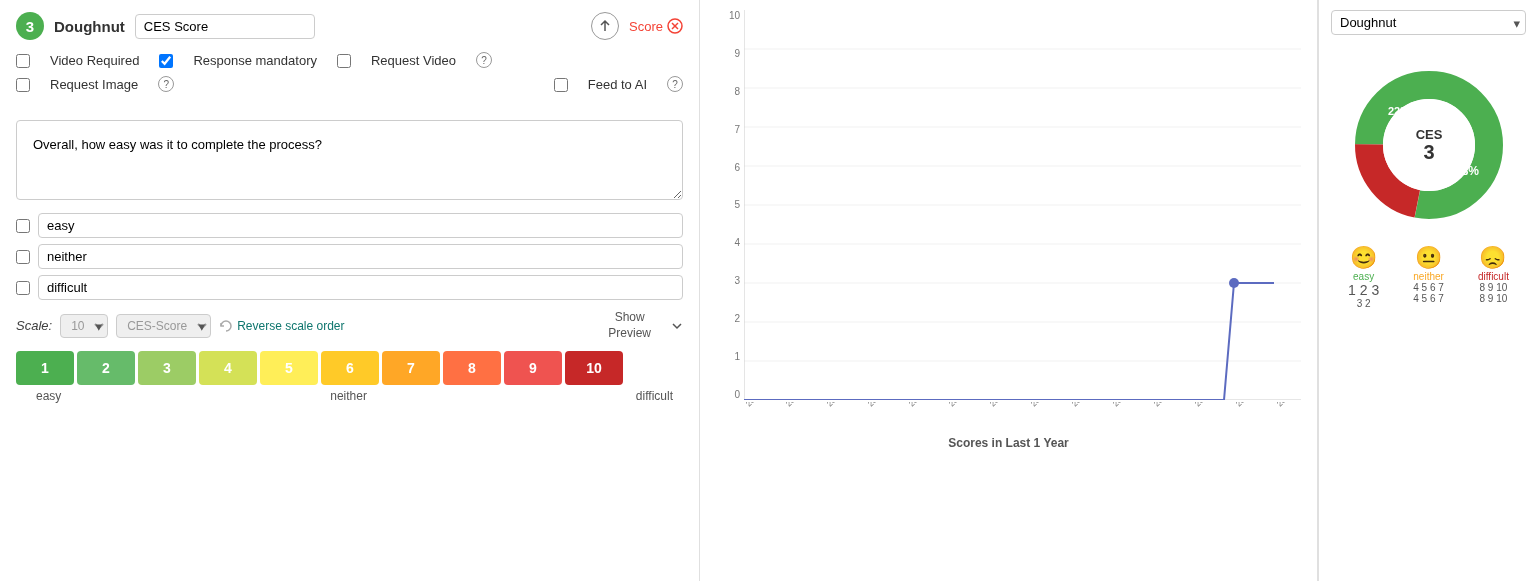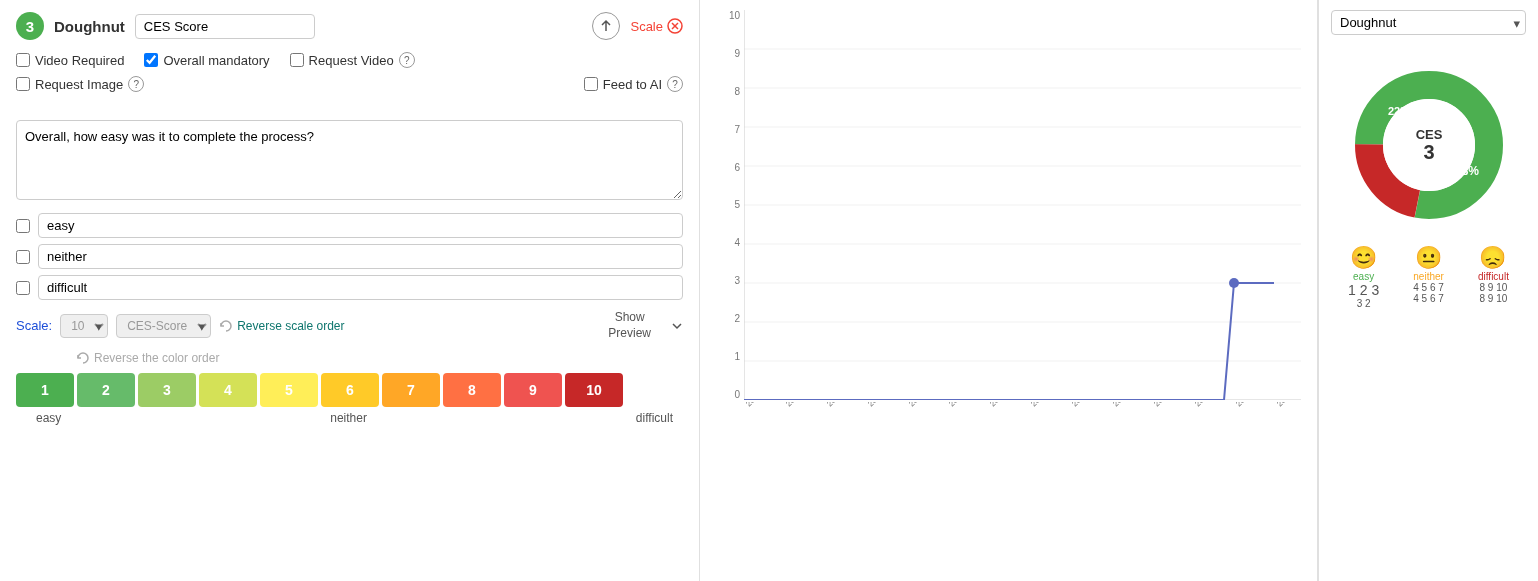--- a/index.html
+++ b/index.html
@@ -10,32 +10,32 @@
     .left-panel { width: 700px; padding: 12px 16px; border-right: 1px solid #e0e0e0; overflow: hidden; }
     .question-header { display: flex; align-items: center; gap: 10px; margin-bottom: 12px; }
     .question-number { background: #4caf50; color: white; border-radius: 50%; width: 28px; height: 28px; display: flex; align-items: center; justify-content: center; font-weight: bold; font-size: 15px; }
     .question-label { font-weight: bold; font-size: 15px; }
     .question-name-input { border: 1px solid #ccc; border-radius: 4px; padding: 4px 8px; font-size: 13px; width: 180px; }
     .header-spacer { flex: 1; }
     .move-btn { background: none; border: 1px solid #999; border-radius: 50%; width: 28px; height: 28px; cursor: pointer; display: flex; align-items: center; justify-content: center; }
     .remove-btn { background: none; border: none; cursor: pointer; color: #f44336; font-size: 13px; display: flex; align-items: center; gap: 4px; }
 
     .checkboxes-row { display: flex; gap: 20px; margin-bottom: 8px; align-items: center; flex-wrap: wrap; }
-    .checkbox-item { display: flex; align-items: center; gap: 5px; font-size: 13px; }
+    .checkbox-item { display: flex; align-items: flex-end; gap: 20px; font-size: 13px; }
     .checkbox-item input[type=checkbox] { width: 14px; height: 14px; }
     .help-icon { display: inline-flex; align-items: center; justify-content: center; width: 16px; height: 16px; border-radius: 50%; border: 1px solid #999; font-size: 10px; color: #666; cursor: pointer; }
 
-    .question-textarea { width: 100%; border: 1px solid #ccc; border-radius: 4px; padding: 8px; font-size: 13px; height: 80px; resize: vertical; margin-bottom: 10px; }
+    .question-textarea { width: 100%; border: 1px solid #ccc; border-radius: 4px; padding: 16px; font-size: 13px; height: 80px; resize: vertical; margin-bottom: 10px; }
 
     .option-row { display: flex; align-items: center; gap: 8px; margin-bottom: 6px; }
     .option-row input[type=checkbox] { width: 14px; height: 14px; }
     .option-input { flex: 1; border: 1px solid #ccc; border-radius: 4px; padding: 4px 8px; font-size: 13px; }
 
     .scale-row { display: flex; align-items: center; gap: 8px; margin: 10px 0; }
-    .scale-label { font-size: 13px; color: #1d4ed8; }
+    .scale-label { font-size: 13px; color: #404040; font-style: italic; }
     .scale-select { border: 1px solid #ccc; border-radius: 4px; padding: 3px 6px; font-size: 12px; color: #999; }
     .reverse-btn { background: none; border: none; color: #0f766e; cursor: pointer; font-size: 12px; display: flex; align-items: center; gap: 4px; }
     .show-preview-btn { background: none; border: none; color: #555; cursor: pointer; font-size: 12px; margin-left: auto; display: flex; align-items: center; gap: 20px; }
 
     .reverse-color-btn { background: none; border: none; color: #aaa; cursor: pointer; font-size: 12px; display: flex; align-items: center; gap: 4px; margin-left: 60px; }
 
     .scale-bar { display: flex; gap: 3px; margin-top: 8px; }
     .scale-cell { width: 58px; height: 34px; border-radius: 4px; display: flex; align-items: center; justify-content: center; color: white; font-weight: bold; font-size: 14px; cursor: pointer; }
     .scale-labels { display: flex; justify-content: space-between; padding: 4px 0; font-size: 12px; color: #555; }
     .scale-labels span:nth-child(1) { margin-left: 20px; }
@@ -64,38 +64,38 @@
       <div class="question-number">3</div>
       <span class="question-label">Doughnut</span>
       <input class="question-name-input" type="text" value="CES Score" style="">
       <div class="header-spacer"></div>
       <button class="move-btn">
         <svg width="16" height="16" viewBox="0 0 16 16">
             <path d="M8 3 L8 13 M4 7 L8 3 L12 7" stroke="#555" stroke-width="1.5" fill="none"></path>
           </svg>
       </button>
       <button class="remove-btn">
-        <span>Scale</span>
+        <span>Score</span>
         <svg width="16" height="16" viewBox="0 0 16 16">
             <circle cx="8" cy="8" r="7" stroke="#f44336" stroke-width="1.5" fill="none"></circle>
             <line x1="5" y1="5" x2="11" y2="11" stroke="#f44336" stroke-width="1.5"></line>
             <line x1="11" y1="5" x2="5" y2="11" stroke="#f44336" stroke-width="1.5"></line>
           </svg>
       </button>
     </div>
 
     
     <div class="checkboxes-row">
       <label class="checkbox-item">
         <input type="checkbox" style="">
         <span>Video Required</span>
       </label>
       <label class="checkbox-item">
         <input type="checkbox" checked="" style="">
-        <span>Overall mandatory</span>
+        <span>Response mandatory</span>
       </label>
       <label class="checkbox-item">
         <input type="checkbox" style="">
         <span>Request Video</span>
         <span class="help-icon">?</span>
       </label>
     </div>
     
     <div class="checkboxes-row" style="margin-bottom: 28px;">
       <label class="checkbox-item">
@@ -146,29 +146,20 @@
             <path d="M2 7 A5 5 0 1 1 7 12" stroke="#aaa" stroke-width="1.5" fill="none"></path>
             <path d="M2 4 L2 7 L5 7" stroke="#aaa" stroke-width="1.5" fill="none"></path>
           </svg>
         <span>Reverse scale order</span>
       </button>
       <button class="show-preview-btn">
         <span style="text-align:center; line-height: 1.3;">Show<br>Preview</span>
         <svg width="12" height="12" viewBox="0 0 12 12">
             <path d="M2 4 L6 8 L10 4" stroke="#555" stroke-width="1.5" fill="none"></path>
           </svg>
-      </button>
-    </div>
-    <div style="display:flex; align-items:center;">
-      <button class="reverse-color-btn">
-        <svg width="14" height="14" viewBox="0 0 14 14">
-            <path d="M2 7 A5 5 0 1 1 7 12" stroke="#aaa" stroke-width="1.5" fill="none"></path>
-            <path d="M2 4 L2 7 L5 7" stroke="#aaa" stroke-width="1.5" fill="none"></path>
-          </svg>
-        <span>Reverse the color order</span>
       </button>
     </div>
 
     
     <div class="scale-bar" id="scale-bar">
     <div class="scale-cell" style="background: rgb(76, 175, 80);">1</div>
         <div class="scale-cell" style="background: rgb(102, 187, 106);">2</div>
         <div class="scale-cell" style="background: rgb(156, 204, 101);">3</div>
         <div class="scale-cell" style="background: rgb(212, 225, 87);">4</div>
         <div class="scale-cell" style="background: rgb(255, 238, 88);">5</div>
@@ -236,20 +227,21 @@
         <div style="font-size:8px; color:#777; transform:rotate(-45deg); transform-origin: top left; white-space:nowrap;">2022-03-03</div>
         <div style="font-size:8px; color:#777; transform:rotate(-45deg); transform-origin: top left; white-space:nowrap;">2022-03-22</div>
         <div style="font-size:8px; color:#777; transform:rotate(-45deg); transform-origin: top left; white-space:nowrap;">2022-04-10</div>
         <div style="font-size:8px; color:#777; transform:rotate(-45deg); transform-origin: top left; white-space:nowrap;">2022-04-29</div>
         <div style="font-size:8px; color:#777; transform:rotate(-45deg); transform-origin: top left; white-space:nowrap;">2022-05-18</div>
         <div style="font-size:8px; color:#777; transform:rotate(-45deg); transform-origin: top left; white-space:nowrap;">2022-06-06</div>
         <div style="font-size:8px; color:#777; transform:rotate(-45deg); transform-origin: top left; white-space:nowrap;">2022-06-25</div>
         <div style="font-size:8px; color:#777; transform:rotate(-45deg); transform-origin: top left; white-space:nowrap;">2022-07-14</div>
 
       </div>
+      <div style="text-align:center; font-size:12px; color:#555; font-weight:bold; margin-top:4px;">Scores in Last 1 Year</div>
     </div>
   </div>
 
   <div class="doughnut-panel">
     <div class="doughnut-select-wrapper">
       <select class="doughnut-select">
         <option>Doughnut</option><option>Pie</option><option>Bar</option>
       </select>
     </div>
 

